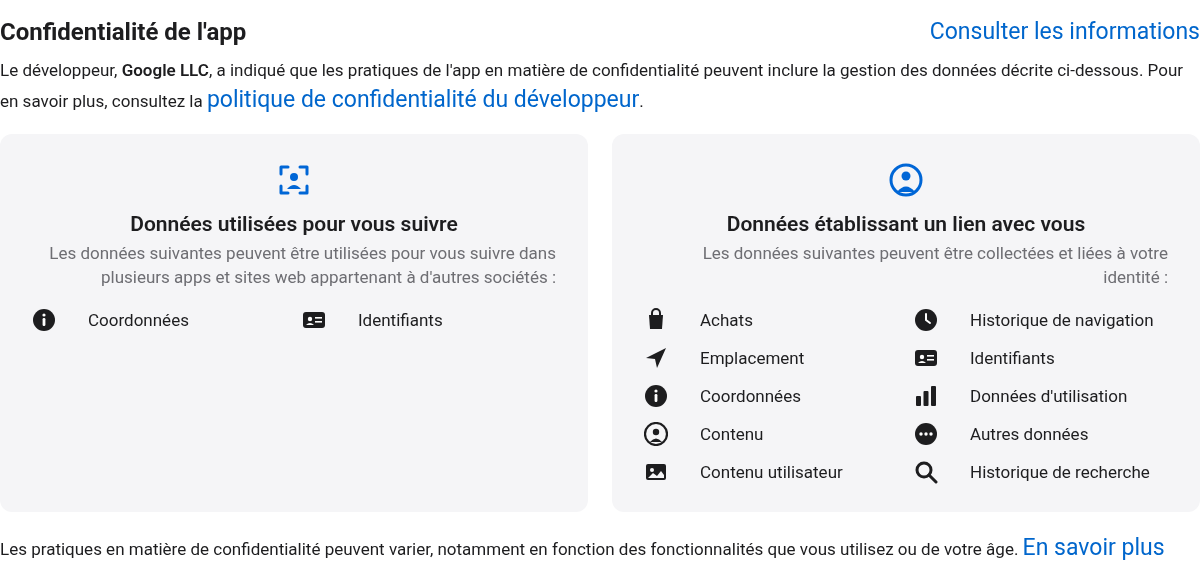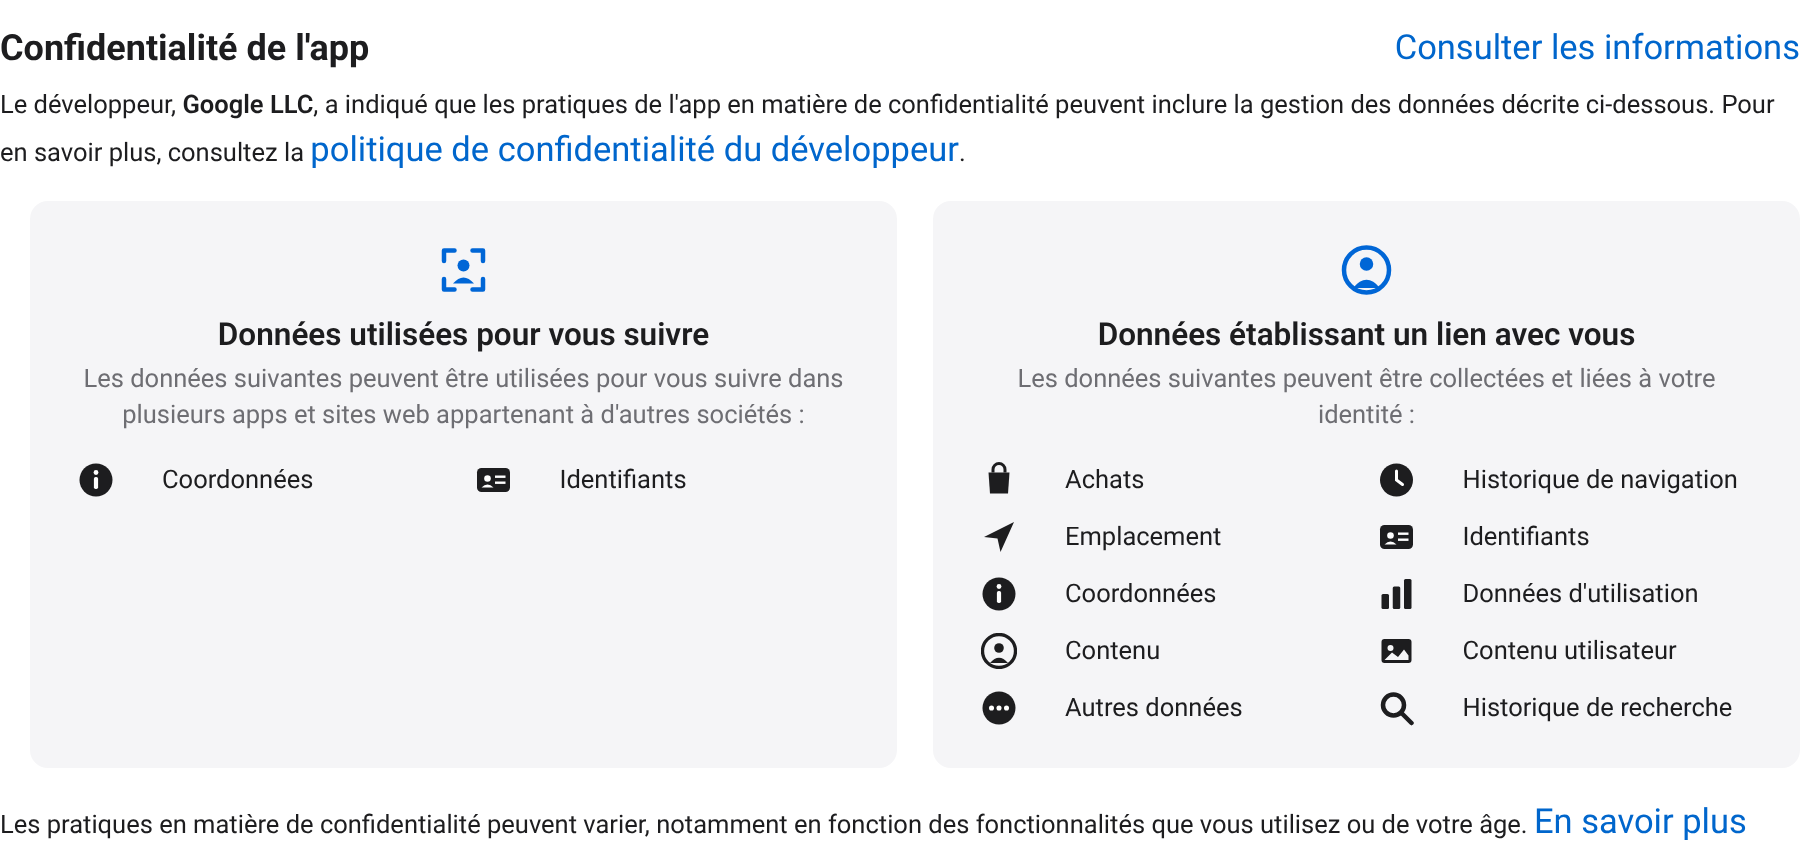--- a/index.html
+++ b/index.html
@@ -27,41 +27,40 @@
   }
   .intro {
     font-size: 17px;
     line-height: 1.45;
     padding: 4px 0 18px 0;
   }
   .intro .dev { font-weight: 600; }
   .cards {
     display: flex;
     gap: 24px;
-    padding-left: 20px;
   }
   .card {
     flex: 1;
     background: #f5f5f7;
     border-radius: 12px;
     padding: 28px 32px 28px 32px;
   }
   .card-icon {
     display: flex;
     justify-content: center;
     margin-bottom: 14px;
   }
   .card-title {
     text-align: center;
     font-size: 21px;
     font-weight: 600;
     margin-bottom: 6px;
   }
   .card-desc {
-    text-align: center;
+    text-align: right;
     font-size: 17px;
     color: #6e6e73;
     line-height: 1.4;
     margin-bottom: 18px;
   }
   .data-grid {
     display: grid;
     grid-template-columns: 1fr 1fr;
     column-gap: 16px;
     row-gap: 14px;
@@ -211,41 +210,41 @@
               <circle cx="12" cy="12" r="11" stroke="#1d1d1f" stroke-width="2.2" fill="none"></circle>
               <circle cx="12" cy="10" r="3.2" fill="#1d1d1f"></circle>
               <path d="M6 20 q6 -7 12 0" fill="#1d1d1f"></path>
             </svg>
           </span>
         <span>Contenu</span>
       </div>
       <div class="data-item">
         <span class="ico">
             <svg width="24" height="24" viewBox="0 0 24 24">
+              <circle cx="12" cy="12" r="11" fill="#1d1d1f"></circle>
+              <circle cx="7" cy="12" r="1.7" fill="#fff"></circle>
+              <circle cx="12" cy="12" r="1.7" fill="#fff"></circle>
+              <circle cx="17" cy="12" r="1.7" fill="#fff"></circle>
+            </svg>
+          </span>
+        <span>Autres données</span>
+      </div>
+      <div class="data-item">
+        <span class="ico">
+            <svg width="24" height="24" viewBox="0 0 24 24">
               <rect x="2" y="4" width="20" height="16" rx="2" fill="#1d1d1f"></rect>
               <circle cx="8" cy="10" r="2" fill="#f5f5f7"></circle>
               <path d="M4 18 l5 -5 4 3 4 -5 3 4 v3 z" fill="#f5f5f7"></path>
             </svg>
           </span>
         <span>Contenu utilisateur</span>
       </div>
       <div class="data-item">
         <span class="ico">
             <svg width="24" height="24" viewBox="0 0 24 24">
-              <circle cx="12" cy="12" r="11" fill="#1d1d1f"></circle>
-              <circle cx="7" cy="12" r="1.7" fill="#fff"></circle>
-              <circle cx="12" cy="12" r="1.7" fill="#fff"></circle>
-              <circle cx="17" cy="12" r="1.7" fill="#fff"></circle>
-            </svg>
-          </span>
-        <span>Autres données</span>
-      </div>
-      <div class="data-item">
-        <span class="ico">
-            <svg width="24" height="24" viewBox="0 0 24 24">
               <circle cx="10" cy="10" r="7" stroke="#1d1d1f" stroke-width="3" fill="none"></circle>
               <line x1="15" y1="15" x2="22" y2="22" stroke="#1d1d1f" stroke-width="3" stroke-linecap="round"></line>
             </svg>
           </span>
         <span>Historique de recherche</span>
       </div>
 
     </div>
   </div>
 

